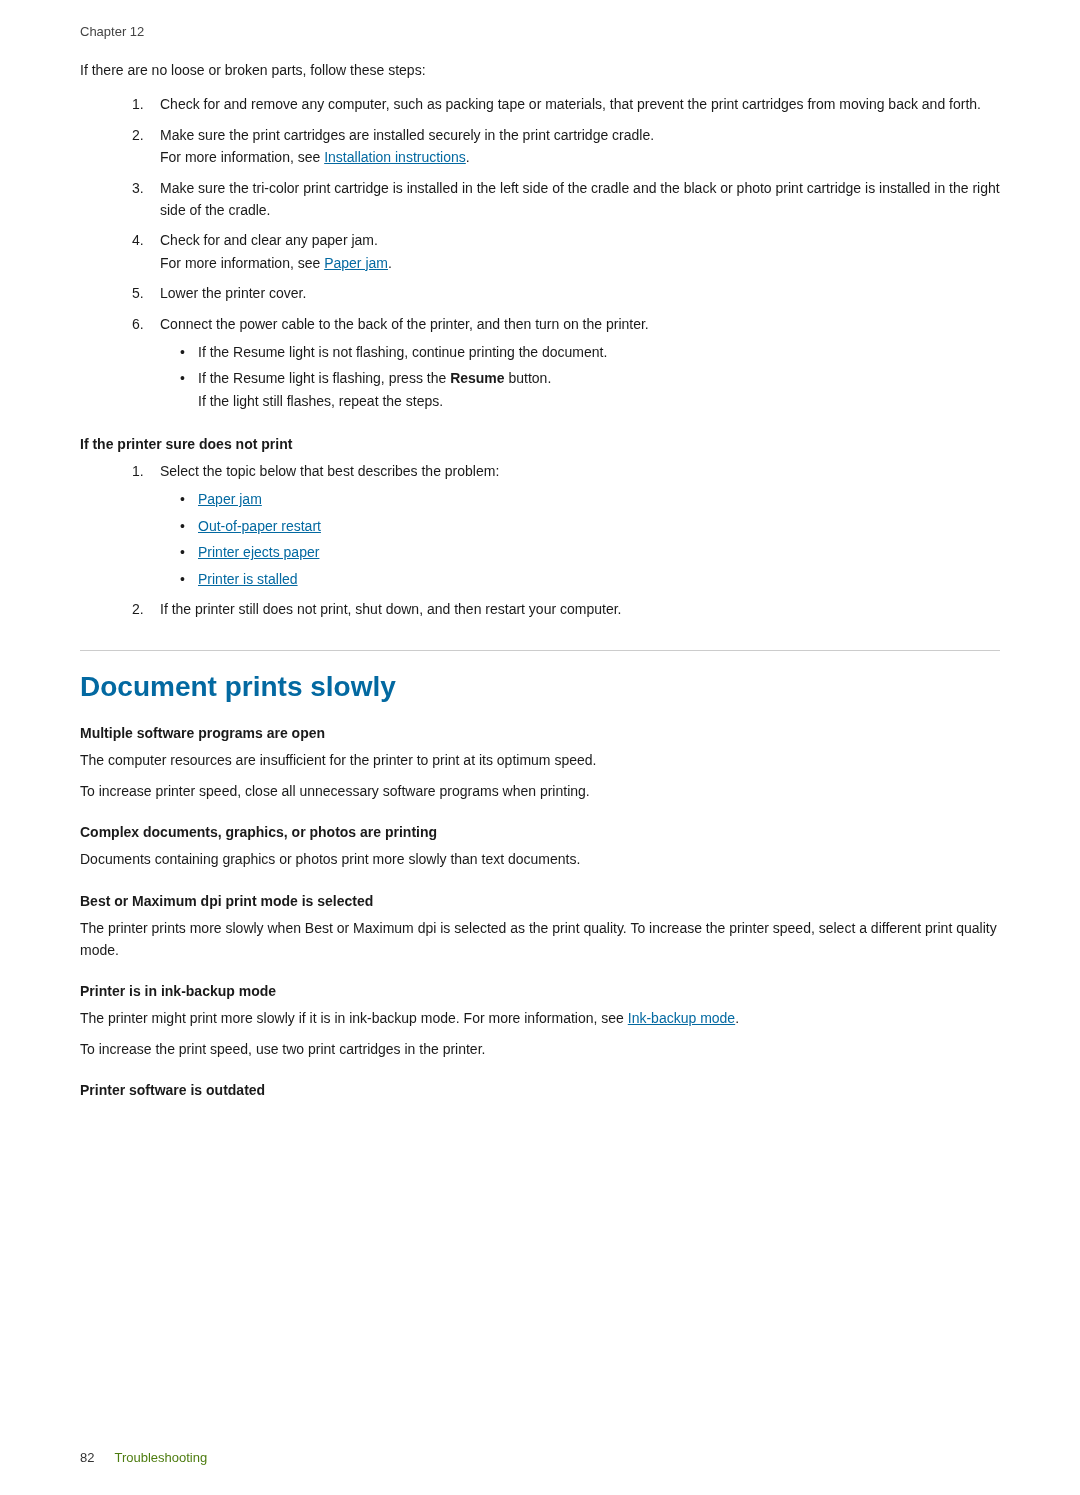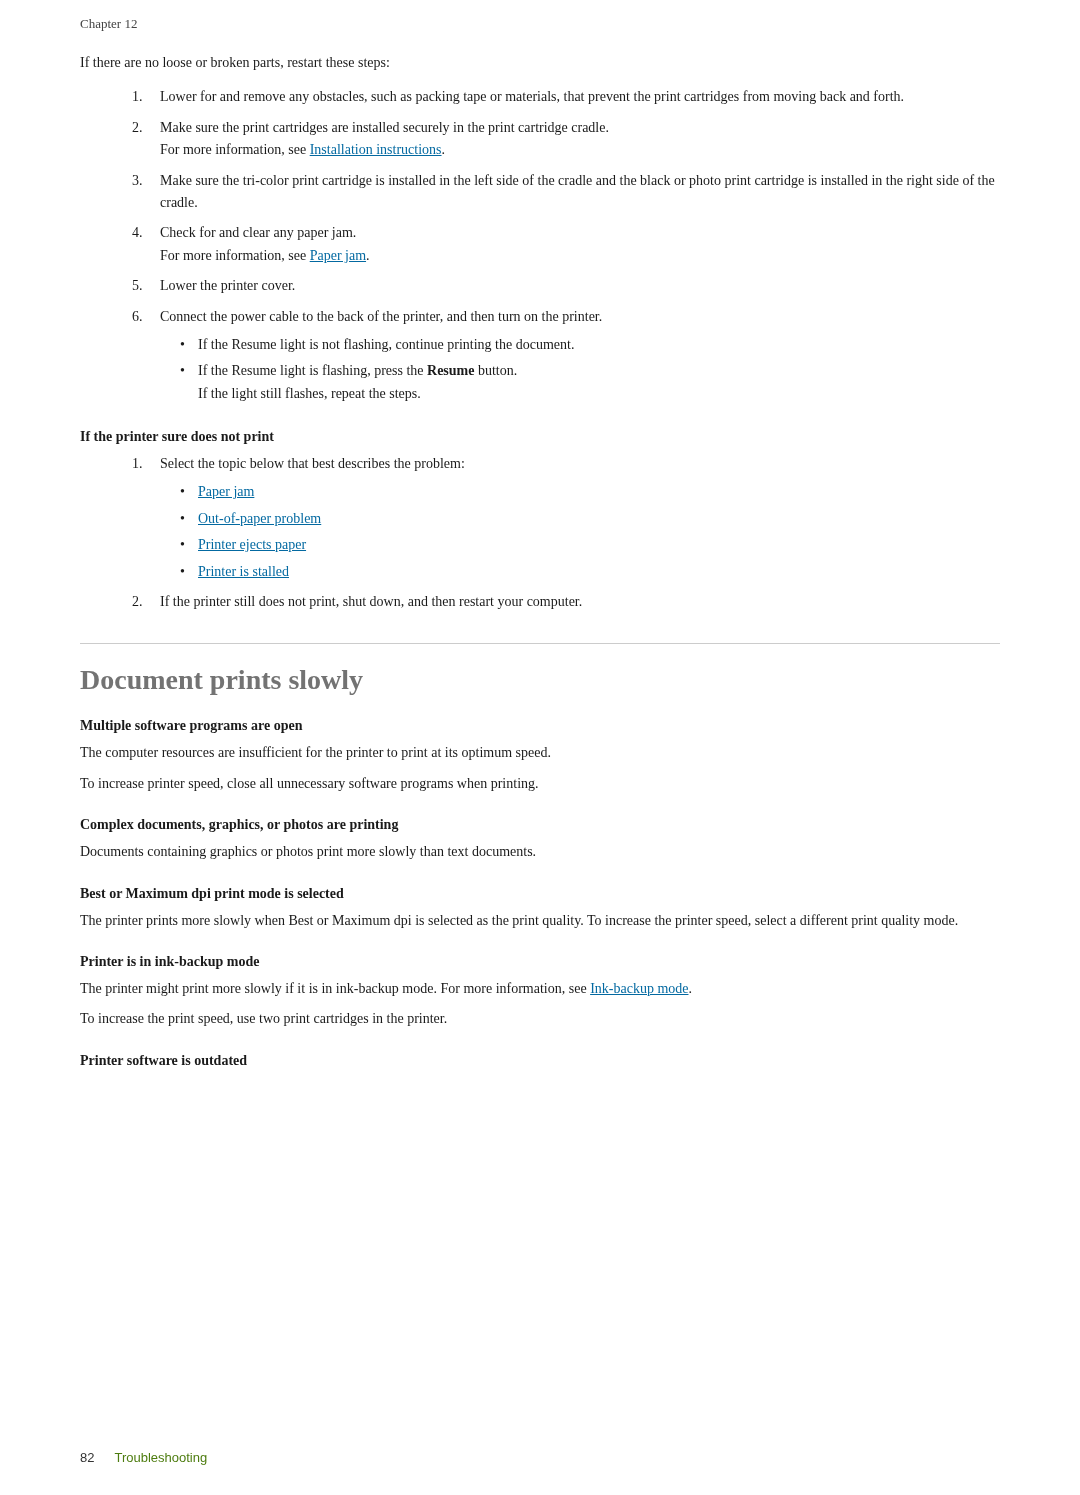--- a/index.html
+++ b/index.html
@@ -12,23 +12,22 @@
       font-family: Arial, Helvetica, sans-serif;
       font-size: 14px;
       color: #1a1a1a;
       background: #ffffff;
       width: 1080px;
       min-height: 1495px;
       position: relative;
     }
 
     .page-container {
-      padding: 16px 80px 60px 80px;
+      padding: 24px 80px 60px 80px;
       max-width: 1080px;
-      font-family: Liberation Serif, serif;
     }
 
     .chapter-label {
       font-size: 13px;
       color: #444;
       margin-bottom: 20px;
     }
 
     .intro-text {
       margin-bottom: 12px;
@@ -80,21 +79,21 @@
 
     .section-heading-small {
       font-weight: bold;
       font-size: 14px;
       margin: 24px 0 8px 0;
     }
 
     .section-heading-large {
       font-size: 28px;
       font-weight: bold;
-      color: #737373;
+      color: #0369a1;
       margin: 30px 0 20px 0;
       border-top: 1px solid #ccc;
       padding-top: 20px;
     }
 
     .subsection-heading {
       font-weight: bold;
       font-size: 14px;
       margin: 22px 0 8px 0;
     }
@@ -126,25 +125,25 @@
       color: #4d7c0f;
     }
   </style>
 </head>
 <body>
 
 <div class="page-container">
 
   <div class="chapter-label">Chapter 12</div>
 
-  <p class="intro-text">If there are no loose or broken parts, restart these steps:</p>
+  <p class="intro-text">If there are no loose or broken parts, follow these steps:</p>
 
   <ol class="ordered-list">
     <li>
-      <span>Lower for and remove any obstacles, such as packing tape or materials, that prevent the print cartridges from moving back and forth.</span>
+      <span>Check for and remove any computer, such as packing tape or materials, that prevent the print cartridges from moving back and forth.</span>
     </li>
     <li>
       <span>Make sure the print cartridges are installed securely in the print cartridge cradle.<br>
       For more information, see <a href="#">Installation instructions</a>.</span>
     </li>
     <li>
       <span>Make sure the tri-color print cartridge is installed in the left side of the cradle and the black or photo print cartridge is installed in the right side of the cradle.</span>
     </li>
     <li>
       <span>Check for and clear any paper jam.<br>
@@ -162,21 +161,21 @@
     </li>
   </ol>
 
   <div class="section-heading-small">If the printer sure does not print</div>
 
   <ol class="ordered-list">
     <li>
       <span>Select the topic below that best describes the problem:</span>
       <ul class="sub-bullet-list">
         <li><a href="#">Paper jam</a></li>
-        <li><a href="#">Out-of-paper problem</a></li>
+        <li><a href="#">Out-of-paper restart</a></li>
         <li><a href="#">Printer ejects paper</a></li>
         <li><a href="#">Printer is stalled</a></li>
       </ul>
     </li>
     <li>
       <span>If the printer still does not print, shut down, and then restart your computer.</span>
     </li>
   </ol>
 
   <h1 class="section-heading-large">Document prints slowly</h1>

